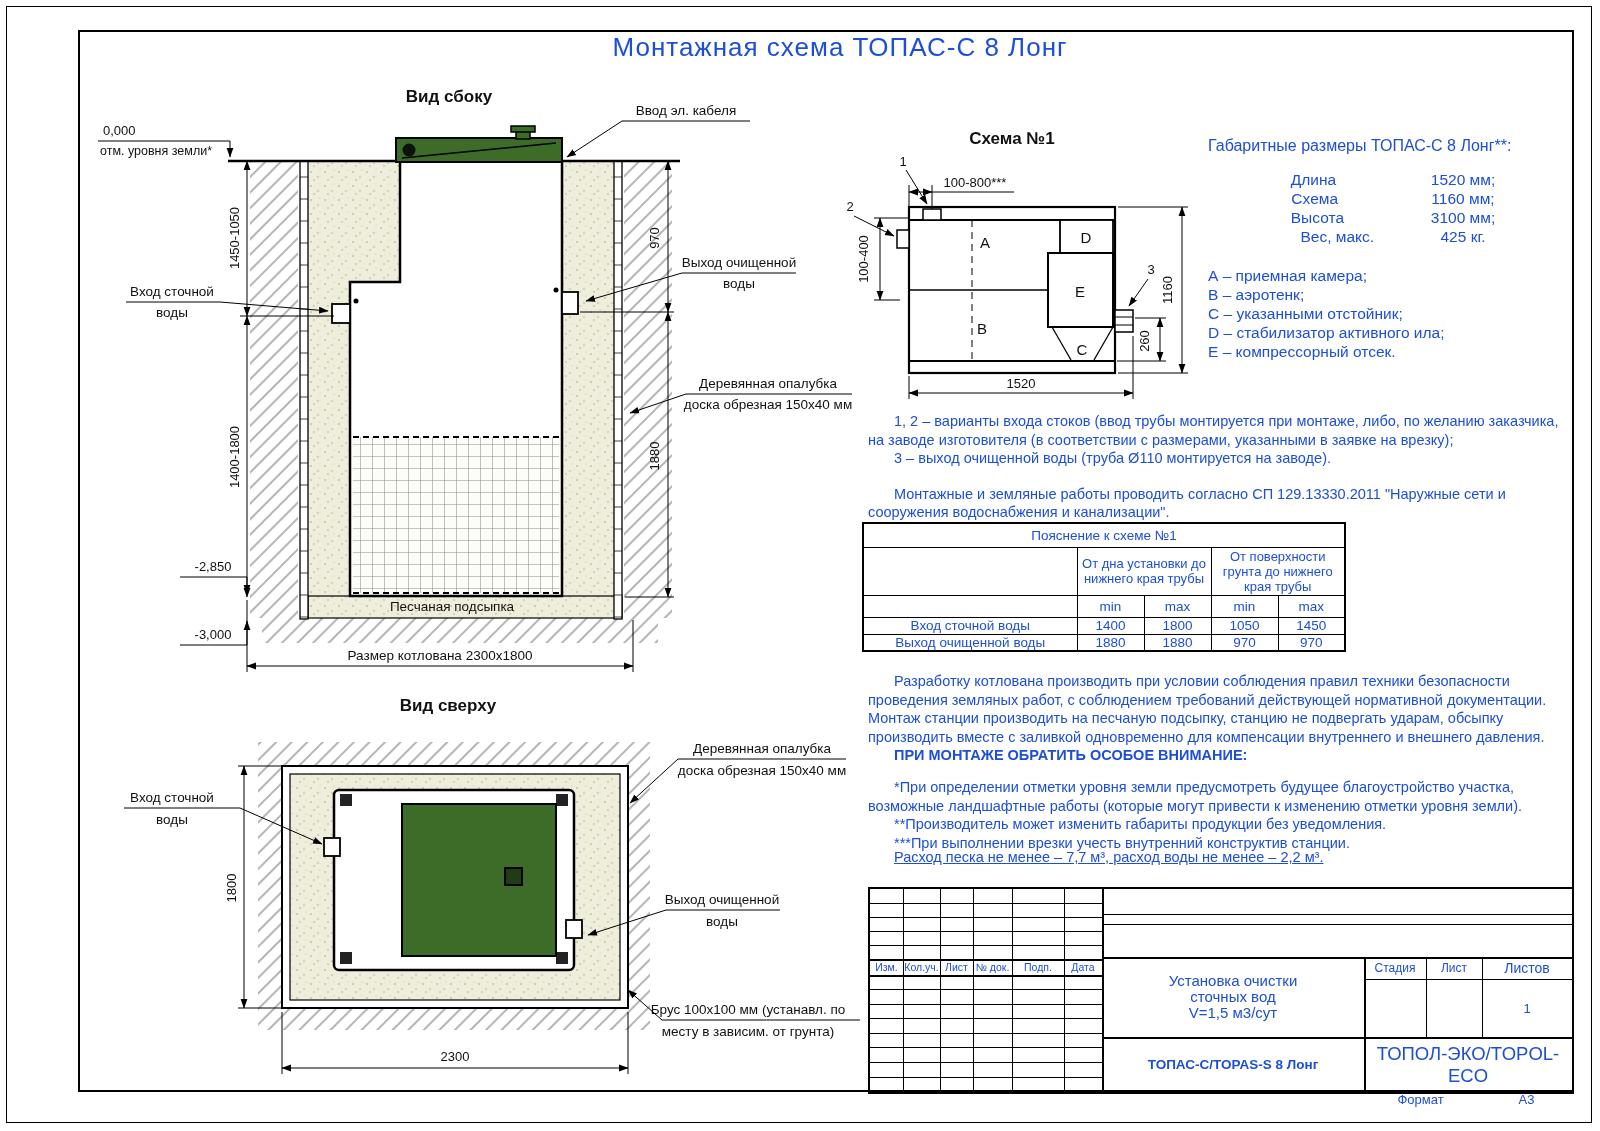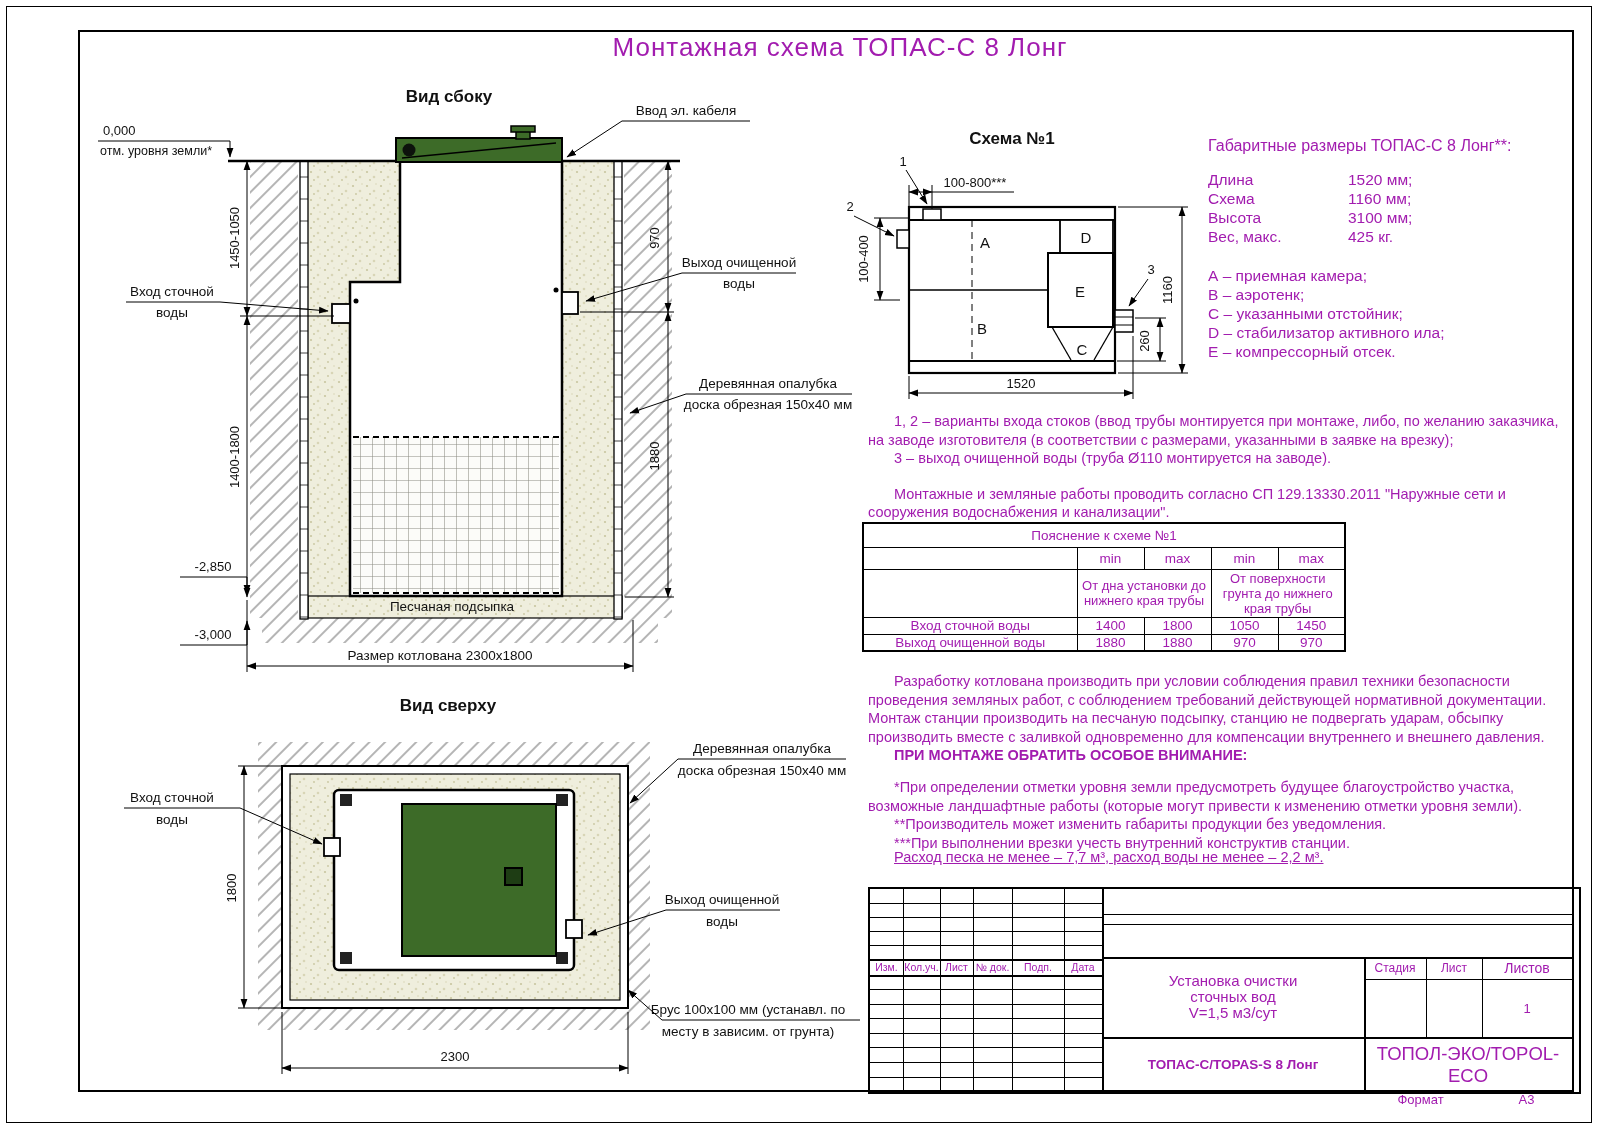--- a/index.html
+++ b/index.html
@@ -1,52 +1,52 @@
 <!DOCTYPE html>
 <html><head>
 <meta charset="utf-8">
 <style>
   html,body{margin:0;padding:0;background:#e8e8e8;}
   #page{position:relative;width:1600px;height:1131px;background:#ffffff;
-        font-family:"Liberation Sans",sans-serif;color:#a21caf;overflow:hidden;}
+        font-family:"Liberation Sans",sans-serif;color:#1d4ed8;overflow:hidden;}
   #outer-border{position:absolute;left:6px;top:6px;width:1584px;height:1115px;border:1.5px solid #000;}
   #frame{position:absolute;left:78px;top:30px;width:1492px;height:1058px;border:2.5px solid #000;}
   #main-title{position:absolute;left:560px;top:32px;width:560px;text-align:center;
               font-size:26px;letter-spacing:1px;white-space:nowrap;}
   svg{position:absolute;left:0;top:0;}
   svg text{font-family:"Liberation Sans",sans-serif;fill:#111;}
   .lbl{font-size:13.5px;}
   .dim{font-size:13px;}
   .hdr{font-size:17px;font-weight:bold;}
   .comp{font-size:15px;}
   .s25{stroke:#000;stroke-width:2.5;fill:none;}
   .s2{stroke:#000;stroke-width:2;fill:none;}
   .s13{stroke:#000;stroke-width:1.3;fill:none;}
   .s1{stroke:#000;stroke-width:1;fill:none;}
   
   .block{position:absolute;font-size:14.5px;line-height:1.28;}
   .block p{margin:0;text-indent:26px;}
   #specs{left:1208px;top:136px;width:370px;}
   #specs .sp-head{font-size:16px;margin-bottom:14px;}
-  #specs .srow{display:flex;font-size:15.5px;line-height:19px;}
+  #specs .srow{display:flex;font-size:15.5px;line-height:19px;justify-content:center;}
   #specs .srow .sl{width:140px;}
   #specs .legend{margin-top:20px;font-size:15.5px;line-height:19px;}
   #notes{left:868px;top:412px;width:697px;}
   #notes .gap{margin-top:17px;}
   
   #expl-table{position:absolute;left:862px;top:522px;border-collapse:collapse;table-layout:fixed;}
   #expl-table td{border:1.6px solid #000;text-align:center;vertical-align:middle;
                  font-size:13.5px;padding:0 2px;}
   #expl-table{border:2.5px solid #000;}
   #attention{left:868px;top:672px;width:700px;}
   #footnotes{left:868px;top:778px;width:700px;}
   #sand-note{left:868px;top:848px;width:700px;}
   #sand-note span{text-decoration:underline;}
   
-  #titleblock{position:absolute;left:868px;top:887px;width:702px;height:203px;border:2px solid #000;padding-left:7px;}
+  #titleblock{position:absolute;left:868px;top:887px;width:702px;height:203px;border:2px solid #000;}
   .vl{position:absolute;top:0;width:0;border-left:1.5px solid #000;}
   .hl{position:absolute;height:0;border-top:1.5px solid #000;}
   .cell{position:absolute;display:flex;align-items:center;justify-content:center;text-align:center;}
   #format-strip{position:absolute;left:1360px;top:1092px;width:212px;display:flex;
                 justify-content:space-around;font-size:13px;}
 </style>
 </head>
 <body>
 
 <div id="page">
@@ -313,31 +313,31 @@
         <col style="width:214px">
         <col style="width:67px">
         <col style="width:67px">
         <col style="width:67px">
         <col style="width:67px">
       </colgroup>
     <tbody>
         <tr style="height:24px">
           <td colspan="5">Пояснение к схеме №1</td>
         </tr>
+    <tr style="height:48px">
+      <td></td>
+      <td colspan="2" style="font-size:13px">От дна установки до нижнего края трубы</td>
+      <td colspan="2" style="font-size:13px">От поверхности грунта до нижнего края трубы</td>
+    </tr>
     <tr style="height:22px">
       <td></td>
       <td>min</td>
       <td>max</td>
       <td>min</td>
       <td>max</td>
-    </tr>
-    <tr style="height:48px">
-      <td></td>
-      <td colspan="2" style="font-size:13px">От дна установки до нижнего края трубы</td>
-      <td colspan="2" style="font-size:13px">От поверхности грунта до нижнего края трубы</td>
     </tr>
     <tr style="height:17px">
       <td>Вход сточной воды</td>
       <td>1400</td>
       <td>1800</td>
       <td>1050</td>
       <td>1450</td>
     </tr>
     <tr style="height:17px">
       <td>Выход очищенной воды</td>

